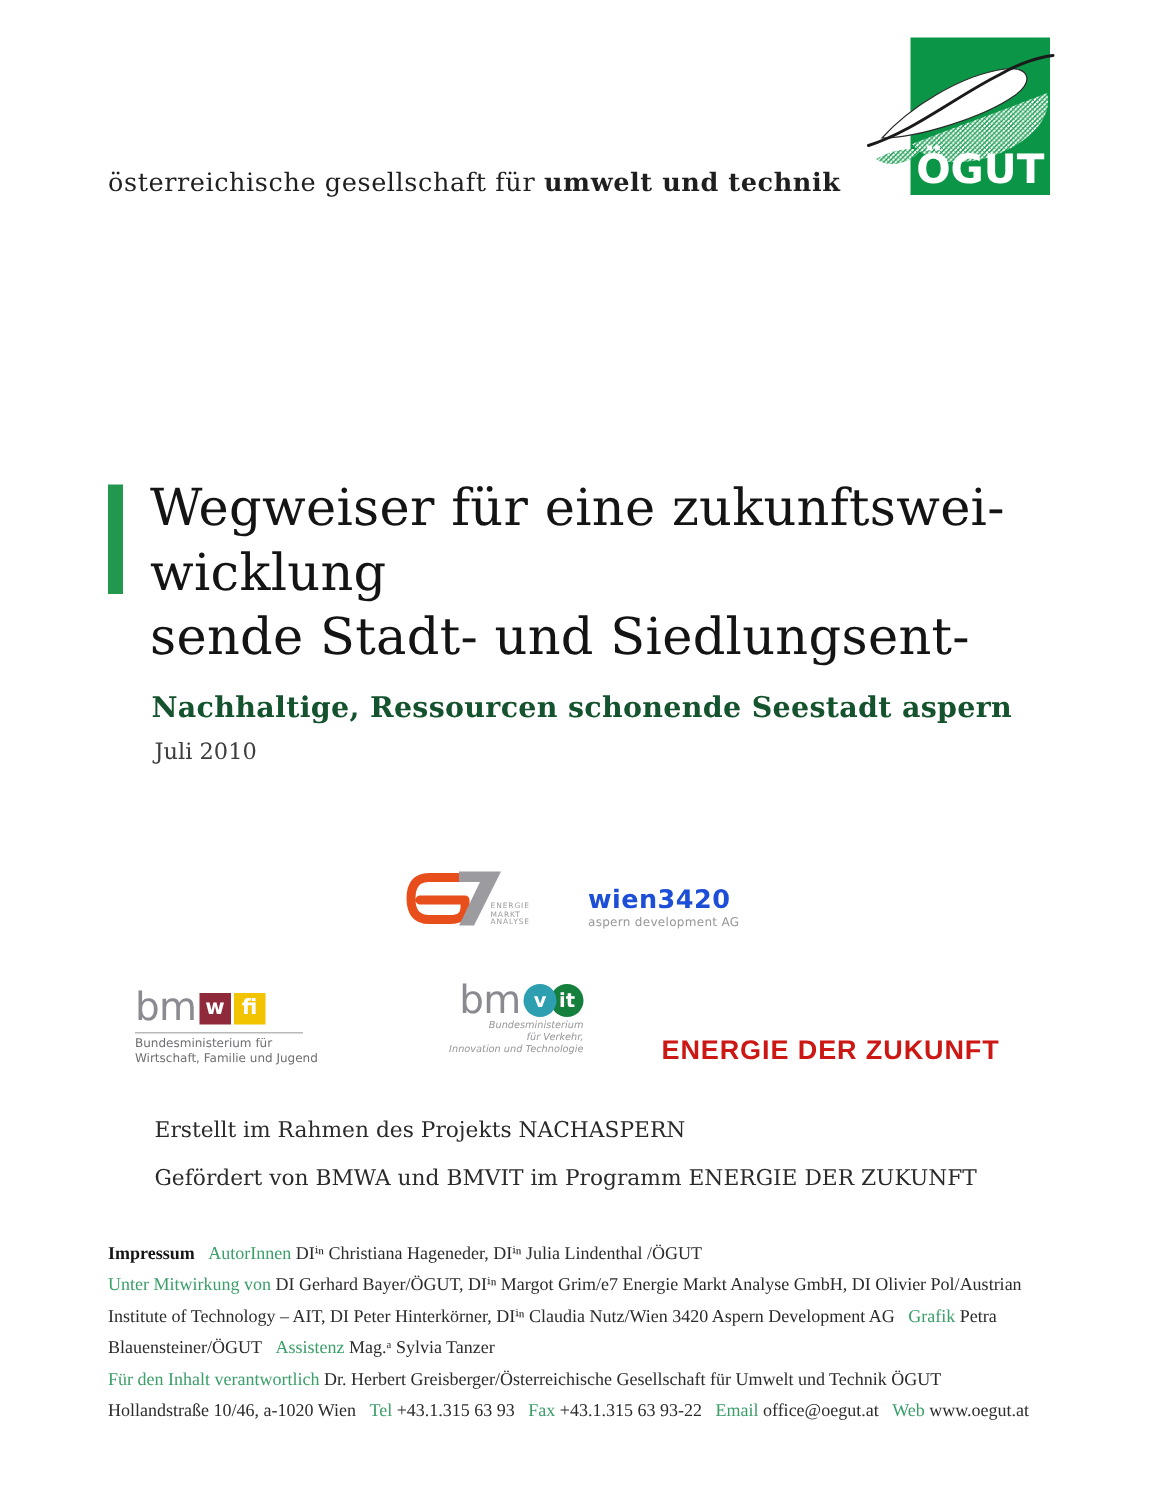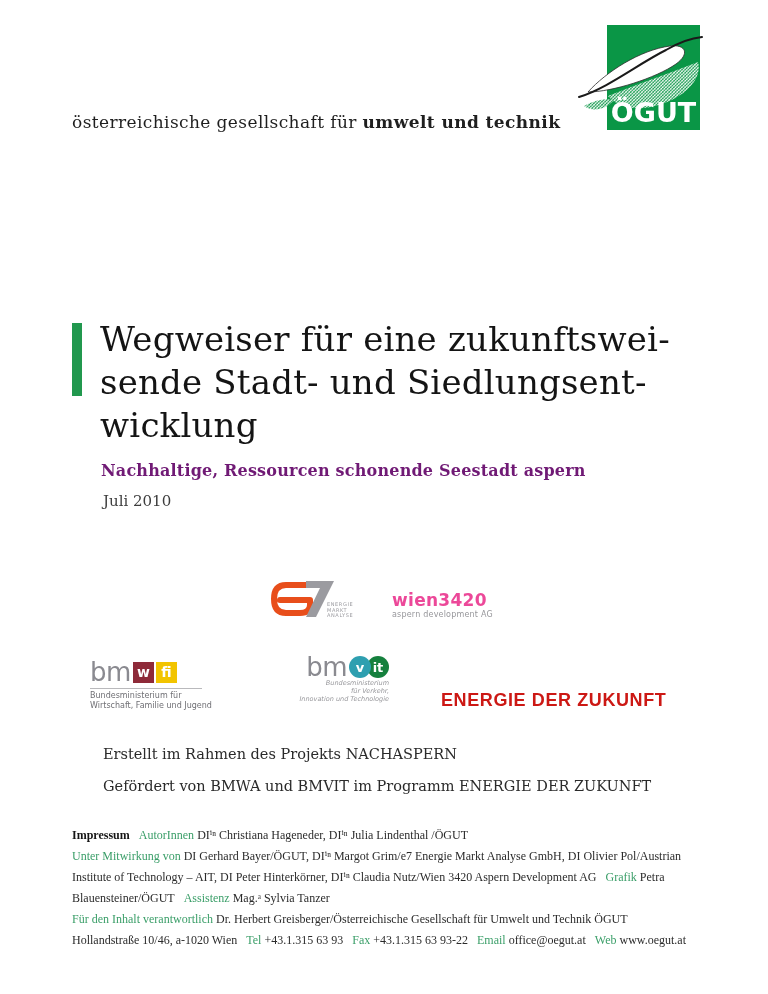--- a/index.html
+++ b/index.html
@@ -7,37 +7,37 @@
         font-family:"DejaVu Serif",serif;color:#1a1a1a;overflow:hidden;}
 
   
   .wordmark{position:absolute;left:72px;top:112px;font-size:17px;letter-spacing:.4px;color:#1f1f1f;white-space:nowrap;}
   .wordmark b{font-weight:700;}
   .ogut-logo{position:absolute;left:578px;top:20px;width:126px;height:114px;}
 
   
   .accent-bar{position:absolute;left:72px;top:323px;width:10px;height:73px;background:#21984E;}
   .title{position:absolute;left:100px;top:318px;font-size:34px;line-height:43px;color:#141414;letter-spacing:.2px;}
-  .subtitle{position:absolute;left:101px;top:461px;font-size:16px;font-weight:700;color:#701a75;letter-spacing:.2px;}
+  .subtitle{position:absolute;left:101px;top:461px;font-size:19px;font-weight:700;color:#14532d;letter-spacing:.2px;}
   .date{position:absolute;left:103px;top:492px;font-size:15px;color:#3d3d3d;}
 
   
   .ait{position:absolute;left:78px;top:582px;font-family:"DejaVu Sans",sans-serif;}
   .ait-row{display:flex;align-items:flex-start;}
   .ait-mark{font-style:italic;font-weight:800;font-size:30px;line-height:26px;color:#74747a;letter-spacing:-1px;}
   .ait-inst{margin-left:5px;margin-top:5px;font-size:6px;font-weight:700;line-height:7px;letter-spacing:.2px;white-space:nowrap;}
   .red-box{background:#c00a27;color:#fff;padding:0 1px;}
   .red-text{color:#c00a27;}
   .ait-tagline{margin-top:3px;padding-left:22px;font-size:11px;letter-spacing:1.6px;color:#74747a;white-space:nowrap;}
 
   .e7{position:absolute;left:268px;top:575px;}
   .e7-caption{position:absolute;left:59px;top:27px;font-family:"DejaVu Sans",sans-serif;font-size:5px;line-height:5.5px;letter-spacing:.6px;color:#9b9ba0;}
 
   .wien{position:absolute;left:392px;top:592px;font-family:"DejaVu Sans",sans-serif;}
-  .wien-name{font-weight:700;font-size:17px;line-height:17px;color:#ec4899;letter-spacing:.3px;}
+  .wien-name{font-weight:700;font-size:17px;line-height:17px;color:#1d4ed8;letter-spacing:.3px;}
   .wien-caption{font-size:8px;color:#97979b;margin-top:1px;letter-spacing:.2px;}
 
   
   .bmwf{position:absolute;left:90px;top:660px;font-family:"DejaVu Sans",sans-serif;width:112px;}
   .bmwf-row{display:flex;align-items:center;}
   .bm-prefix{font-size:26px;line-height:24px;color:#8a8a90;letter-spacing:-.5px;}
   .sq{width:21px;height:21px;display:flex;align-items:center;justify-content:center;
       color:#fff;font-weight:700;font-size:14px;margin-left:2px;}
   .sq-w{background:#8E2A39;}
   .sq-fi{background:#F2C400;text-align:center;}
@@ -87,22 +87,22 @@
       <path d="M6 86 C 16 80, 28 78, 36 80 C 28 90, 14 92, 6 86 Z" fill="url(#ogut-hatch)"></path>
       <path d="M10 72 C 28 52, 62 30, 92 26 C 108 24, 112 34, 98 44 C 78 58, 34 72, 10 72 Z" fill="#ffffff" stroke="#2b2b2b" stroke-width="0.8"></path>
       <path d="M1 77 C 30 68, 60 44, 88 30 C 100 23, 114 18, 124 17" fill="none" stroke="#1a1a1a" stroke-width="2" stroke-linecap="round"></path>
       <text x="75.5" y="102" text-anchor="middle" fill="#ffffff" font-family="DejaVu Sans, sans-serif" font-weight="bold" font-size="27">ÖGUT</text>
     </svg>
   </div>
 
   <div class="accent-bar"></div>
   <div class="title">
     <div>Wegweiser für eine zukunftswei-</div>
+    <div>wicklung</div>
     <div>sende Stadt- und Siedlungsent-</div>
-    <div>wicklung</div>
   </div>
   <div class="subtitle">Nachhaltige, Ressourcen schonende Seestadt aspern</div>
   <div class="date">Juli 2010</div>
 
 
   <div class="e7">
     <svg width="70" height="48" viewBox="0 0 70 48">
       <path d="M44 10 H18 Q6 10 6 24 Q6 38 18 38 H32 Q42 38 42 30 V25 H12" fill="none" stroke="#E84E1B" stroke-width="6" stroke-linecap="round" stroke-linejoin="round"></path>
       <path d="M38 6 H66 L48 42 H38 L52 13 H38 Z" fill="#9B9BA0"></path>
     </svg>

